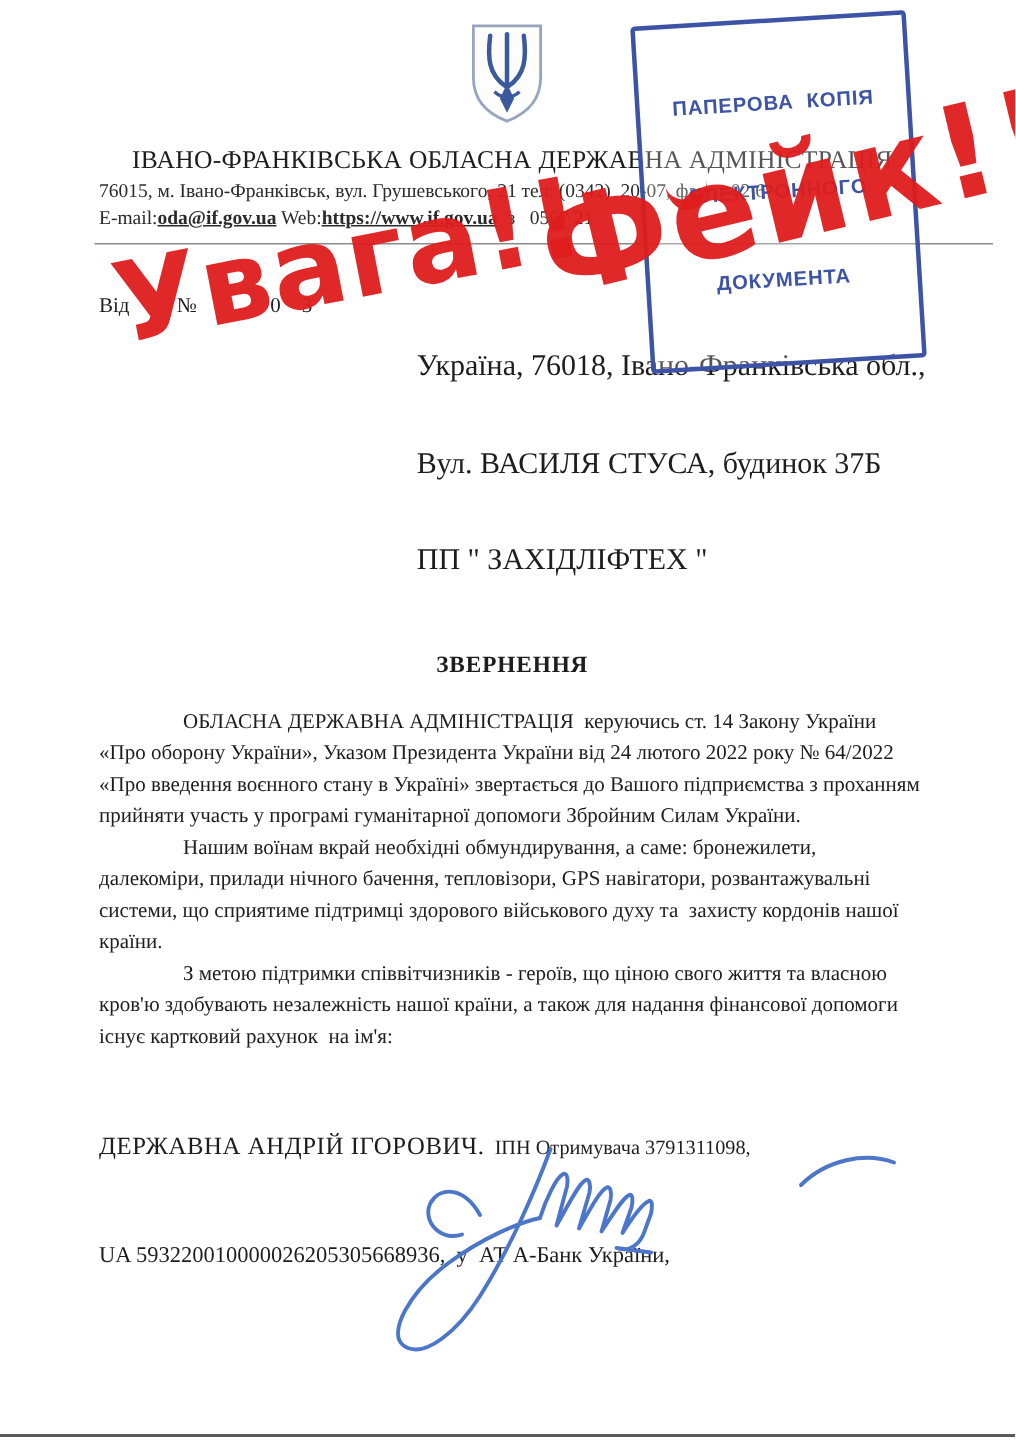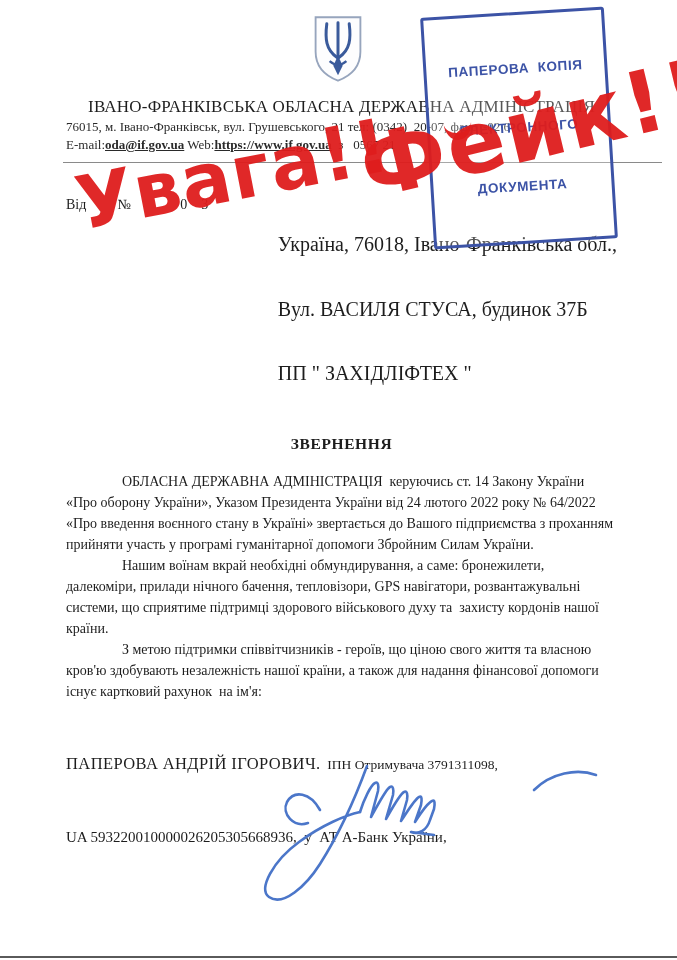--- a/index.html
+++ b/index.html
@@ -93,21 +93,21 @@
       </div>
     </div>
 
     <div class="document-title">ЗВЕРНЕННЯ</div>
 
     <div class="body-text">
       <p class="first">ОБЛАСНА ДЕРЖАВНА АДМІНІСТРАЦІЯ  керуючись ст. 14 Закону України «Про оборону України», Указом Президента України від 24 лютого 2022 року № 64/2022 «Про введення воєнного стану в Україні» звертається до Вашого підприємства з проханням прийняти участь у програмі гуманітарної допомоги Збройним Силам України.</p>
       <p>Нашим воїнам вкрай необхідні обмундирування, а саме: бронежилети, далекоміри, прилади нічного бачення, тепловізори, GPS навігатори, розвантажувальні системи, що сприятиме підтримці здорового військового духу та  захисту кордонів нашої країни.</p>
       <p>З метою підтримки співвітчизників - героїв, що ціною свого життя та власною кров'ю здобувають незалежність нашої країни, а також для надання фінансової допомоги існує картковий рахунок  на ім'я:</p>
       <div class="bank">
-        <div><span class="big">ПАПЕРОВА АНДРІЙ ІГОРОВИЧ.</span><span class="small">  ІПН Отримувача 3791311098,</span></div>
+        <div><span class="big">ДЕРЖАВНА АНДРІЙ ІГОРОВИЧ.</span><span class="small">  ІПН Отримувача 3791311098,</span></div>
         <div>UA 593220010000026205305668936,  у  АТ А-Банк України,</div>
         
       </div>
 
     </div>
 
   </div>
 
   <svg class="signature-svg" viewBox="0 0 380 170">
     <g fill="none" stroke="#4b76c9" stroke-width="2.6" stroke-linecap="round" stroke-linejoin="round">

